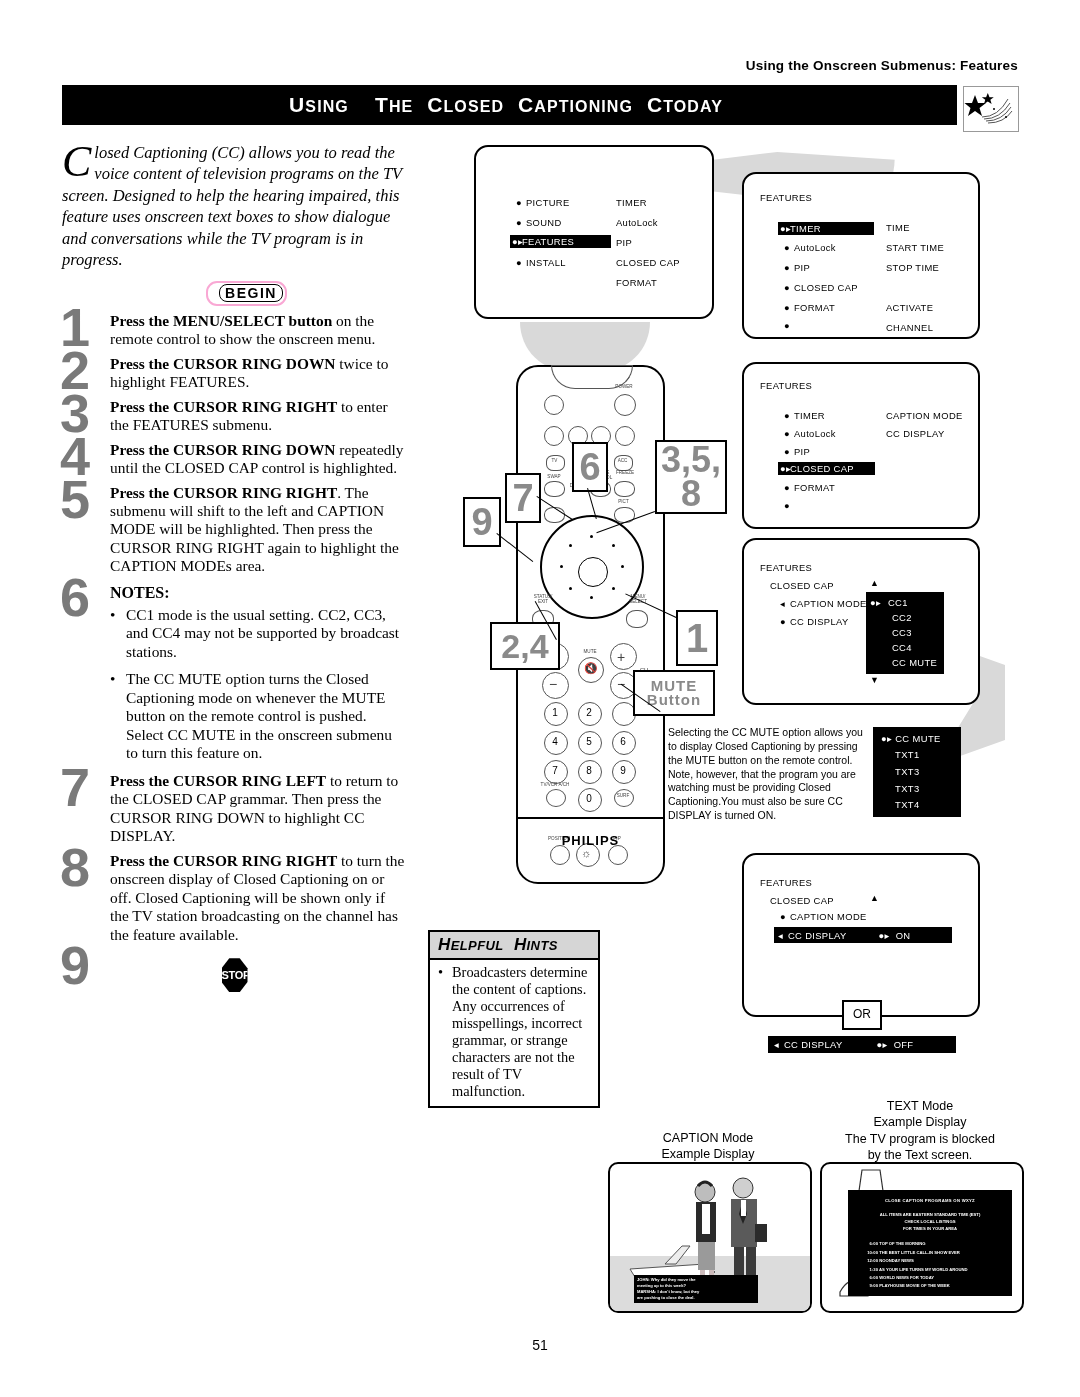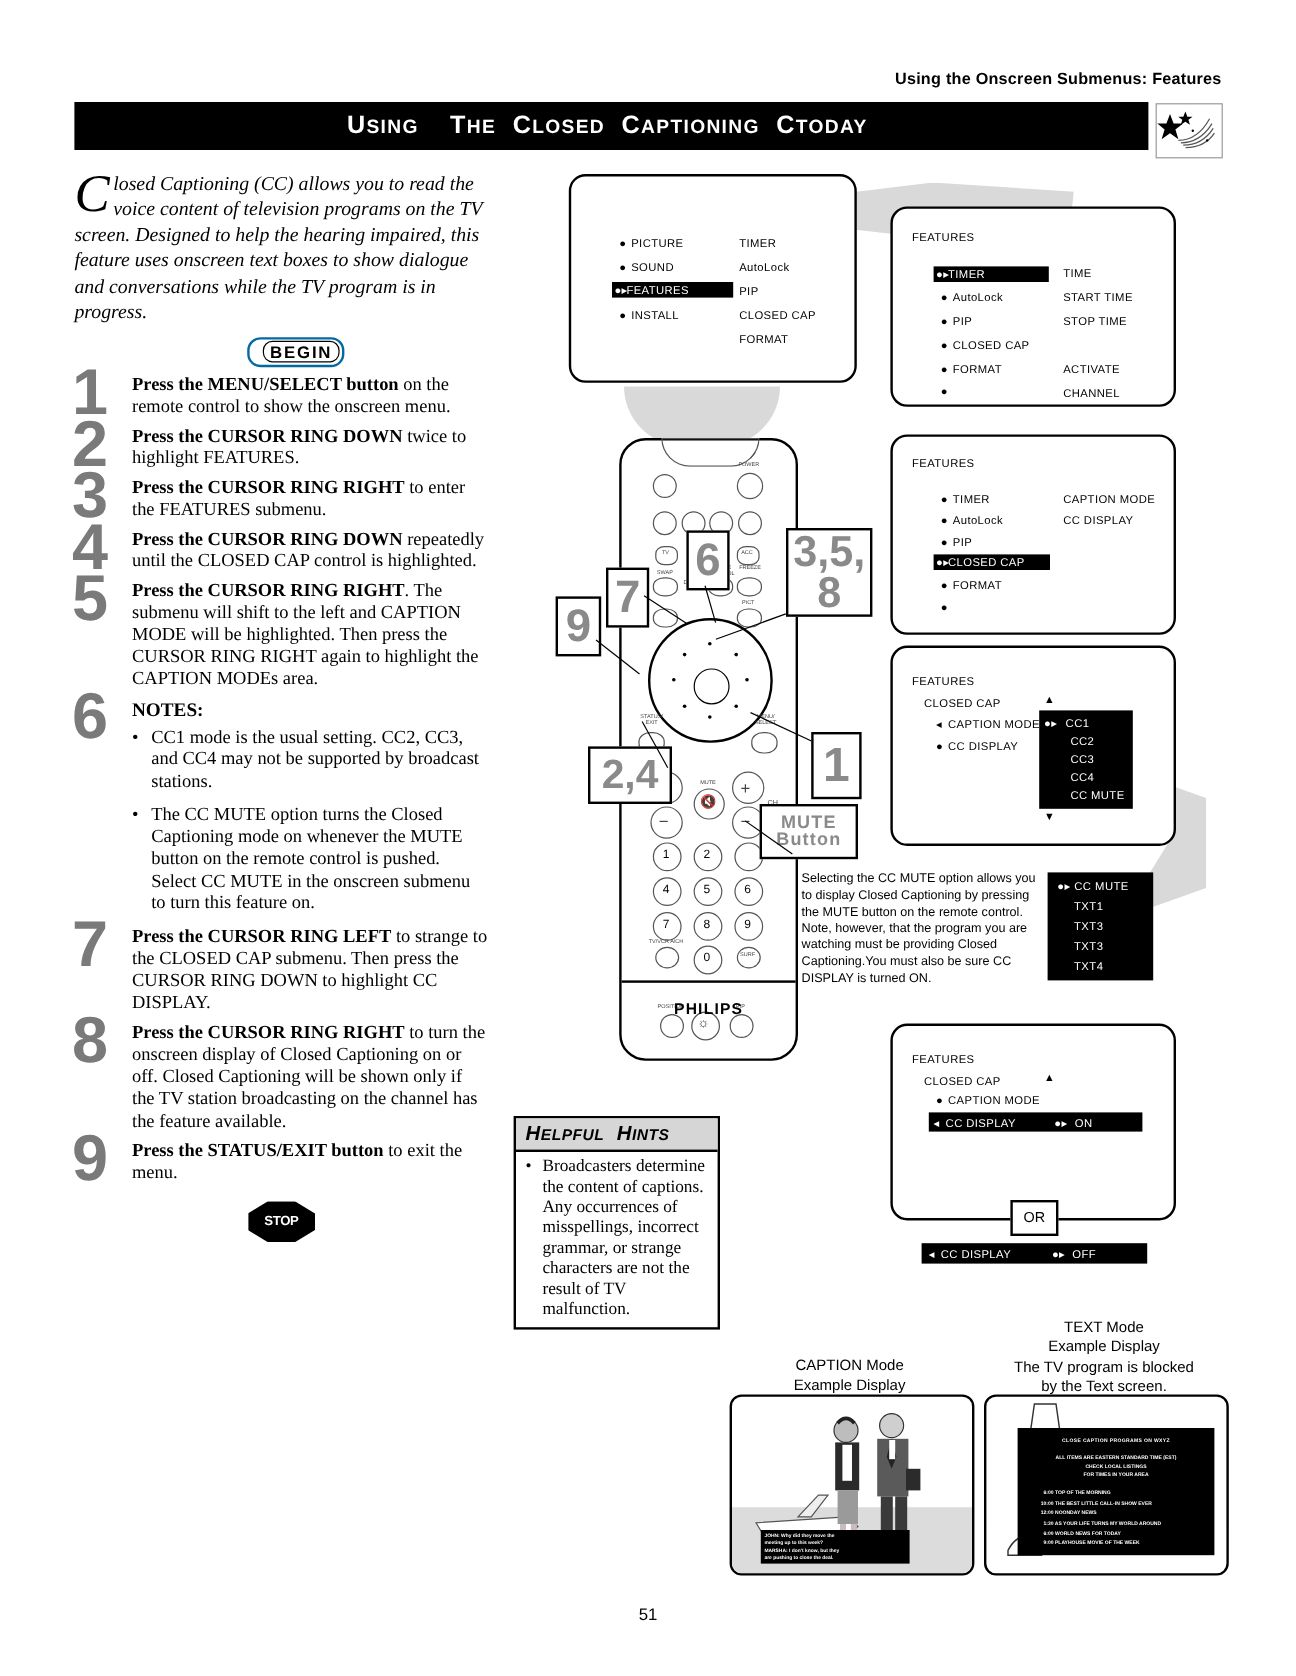--- a/index.html
+++ b/index.html
@@ -12,37 +12,37 @@
   #title-bar .t{font-family:"Liberation Sans",sans-serif;font-weight:bold;font-size:21px;letter-spacing:1.1px;}
   #title-bar .t .sm{font-size:16px;}
   #star-box{position:absolute;left:963px;top:86px;width:54px;height:44px;border:1px solid #999;background:#fff;overflow:hidden;}
 
   
   #leftcol{position:absolute;left:62px;top:142px;width:345px;}
   #intro{font-size:16.5px;line-height:1.30;font-style:italic;font-family:"Liberation Serif",serif;text-align:left;}
   #intro .dropcap{float:left;font-size:44px;line-height:.84;padding:2px 3px 0 0;font-style:italic;font-family:"Liberation Serif",serif;}
 
   #begin-wrap{text-align:center;margin:10px 0 4px 0;}
-  .pill{display:inline-block;border:2px solid #0369a1;border-radius:11px;padding:1px 2px 2px 11px;
+  .pill{display:inline-block;border:2px solid #f9a8d4;border-radius:11px;padding:1px 2px 2px 11px;
         font-family:"Liberation Sans",sans-serif;font-weight:bold;font-size:14px;letter-spacing:1.5px;margin-left:24px;}
   .pill .inner{border:1px solid #000;border-radius:8px;padding:0 5px;display:inline-block;}
 
   .step{position:relative;padding-left:48px;margin-top:6px;}
   .step .num{position:absolute;left:-2px;top:-12px;font-family:"Liberation Sans",sans-serif;font-weight:bold;
              font-size:54px;line-height:1;color:#7a7a7a;}
   .step p{margin:0;font-size:15.4px;line-height:1.20;}
   .step p b{font-family:"Liberation Serif",serif;font-weight:bold;}
 
   .notes-h{font-weight:bold;font-size:16px;margin:8px 0 4px 48px;}
   ul.notes{margin:0 0 6px 48px;padding:0;list-style:none;}
   ul.notes li{position:relative;padding-left:16px;font-size:15.4px;line-height:1.20;margin-bottom:9px;}
   ul.notes li:before{content:"\2022";position:absolute;left:0;top:0;}
 
   #stop-wrap{text-align:center;margin-top:14px;}
-  #stop{display:inline-block;width:56px;height:34px;background:#000;color:#fff;
+  #stop{display:inline-block;width:26px;height:34px;background:#000;color:#fff;
         clip-path:polygon(30% 0,70% 0,100% 30%,100% 70%,70% 100%,30% 100%,0 70%,0 30%);
         font-family:"Liberation Sans",sans-serif;font-weight:bold;font-size:11px;line-height:34px;text-align:center;letter-spacing:-.3px;}
 
   
   #hints{position:absolute;left:428px;top:930px;width:168px;border:2px solid #000;background:#fff;}
   #hints .hh{background:#d6d6d6;border-bottom:2px solid #000;font-family:"Liberation Sans",sans-serif;
              font-weight:bold;font-style:italic;font-size:17px;letter-spacing:.4px;padding:3px 6px 3px 8px;}
   #hints ul{margin:4px 0 6px 0;padding:0 6px 0 6px;list-style:none;}
   #hints li{position:relative;padding-left:16px;font-size:14.4px;line-height:1.18;margin-bottom:1px;}
   #hints li:before{content:"\2022";position:absolute;left:2px;top:0;}
@@ -157,29 +157,28 @@
   </div>
 
   <div class="notes-h">NOTES:</div>
   <ul class="notes">
     <li>CC1 mode is the usual setting. CC2, CC3, and CC4 may not be supported by broadcast stations.</li>
     <li>The CC MUTE option turns the Closed Captioning mode on whenever the MUTE button on the remote control is pushed. Select CC MUTE in the onscreen submenu to turn this feature on.</li>
   </ul>
 
   <div class="step">
     <span class="num">7</span>
-    <p><b>Press the CURSOR RING LEFT</b><span> to strange to the CLOSED CAP submenu. Then press the CURSOR RING DOWN to highlight CC DISPLAY.</span></p>
+    <p><b>Press the CURSOR RING LEFT</b><span> to return to the CLOSED CAP grammar. Then press the CURSOR RING DOWN to highlight CC DISPLAY.</span></p>
   </div>
   <div class="step">
     <span class="num">8</span>
     <p><b>Press the CURSOR RING RIGHT</b><span> to turn the onscreen display of Closed Captioning on or off. Closed Captioning will be shown only if the TV station broadcasting on the channel has the feature available.</span></p>
   </div>
   <div class="step">
     <span class="num">9</span>
-    <p><b>Press the STATUS/EXIT button</b><span> to exit the menu.</span></p>
   </div>
 
   <div id="stop-wrap">
     <span id="stop">STOP</span>
   </div>
 </div>
 
 <div id="hints">
   <div class="hh">
     <span><span style="font-size:17px">H</span><span style="font-size:13px">ELPFUL</span>&nbsp;</span>

